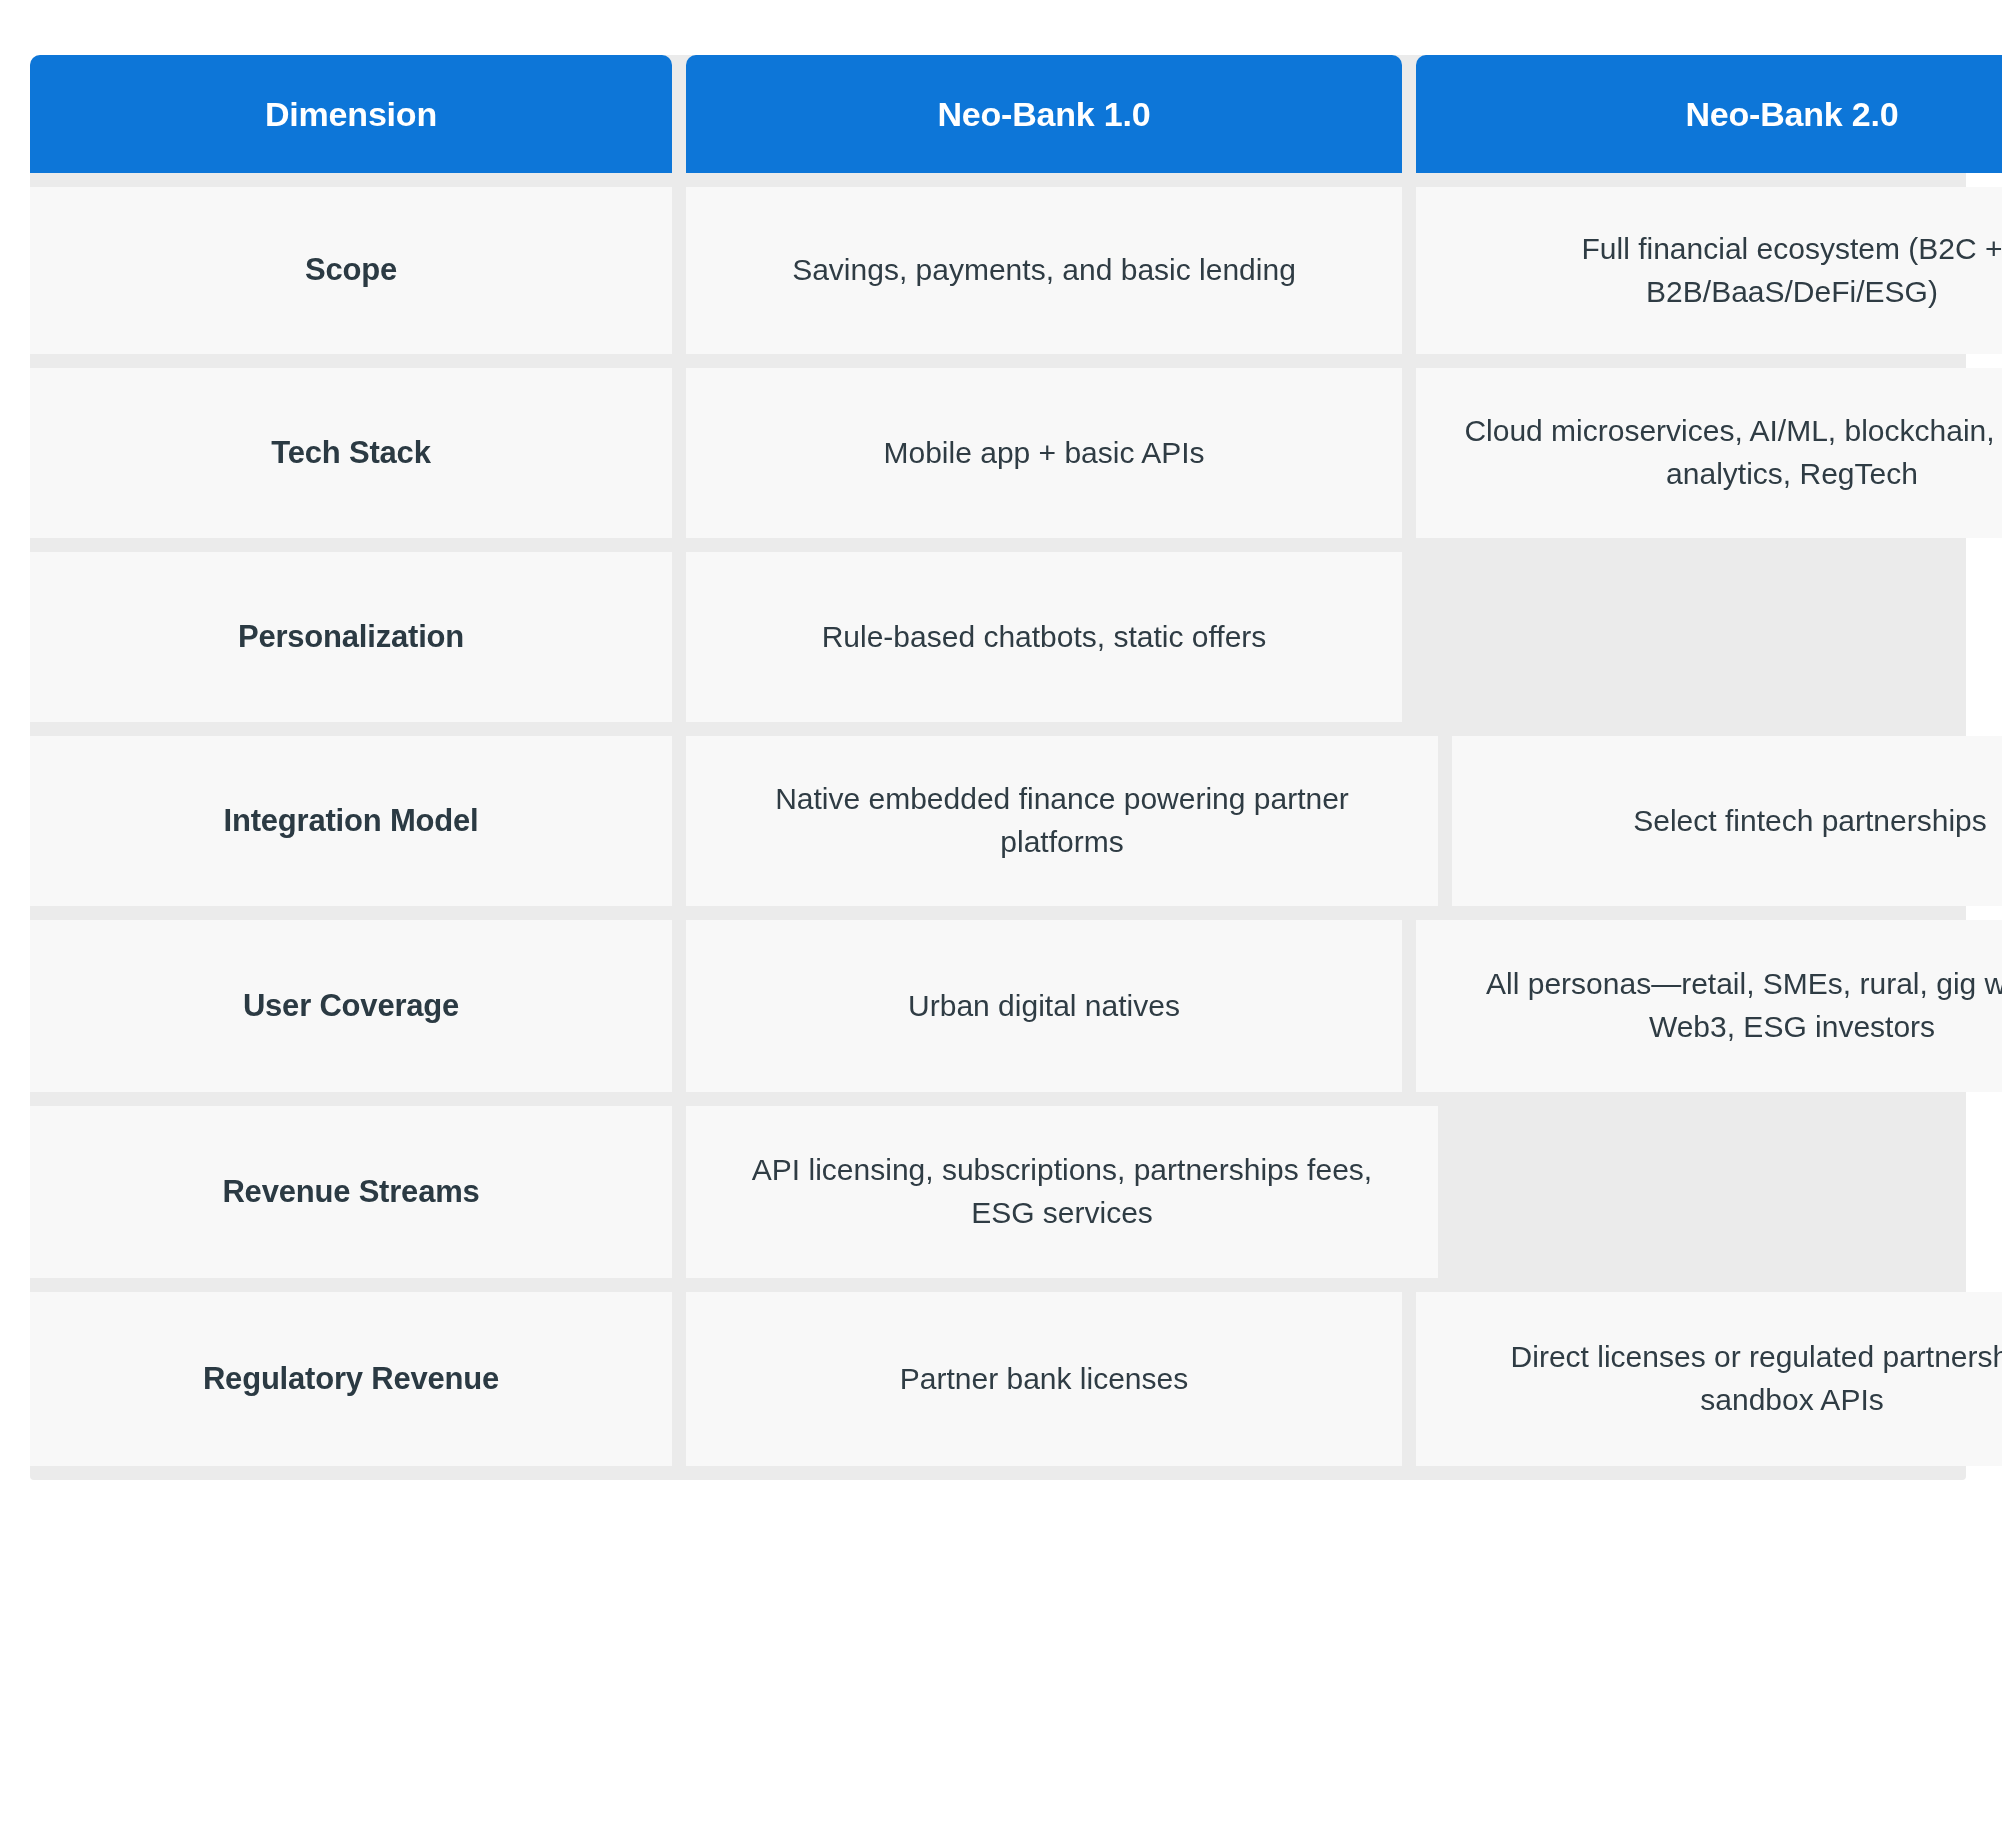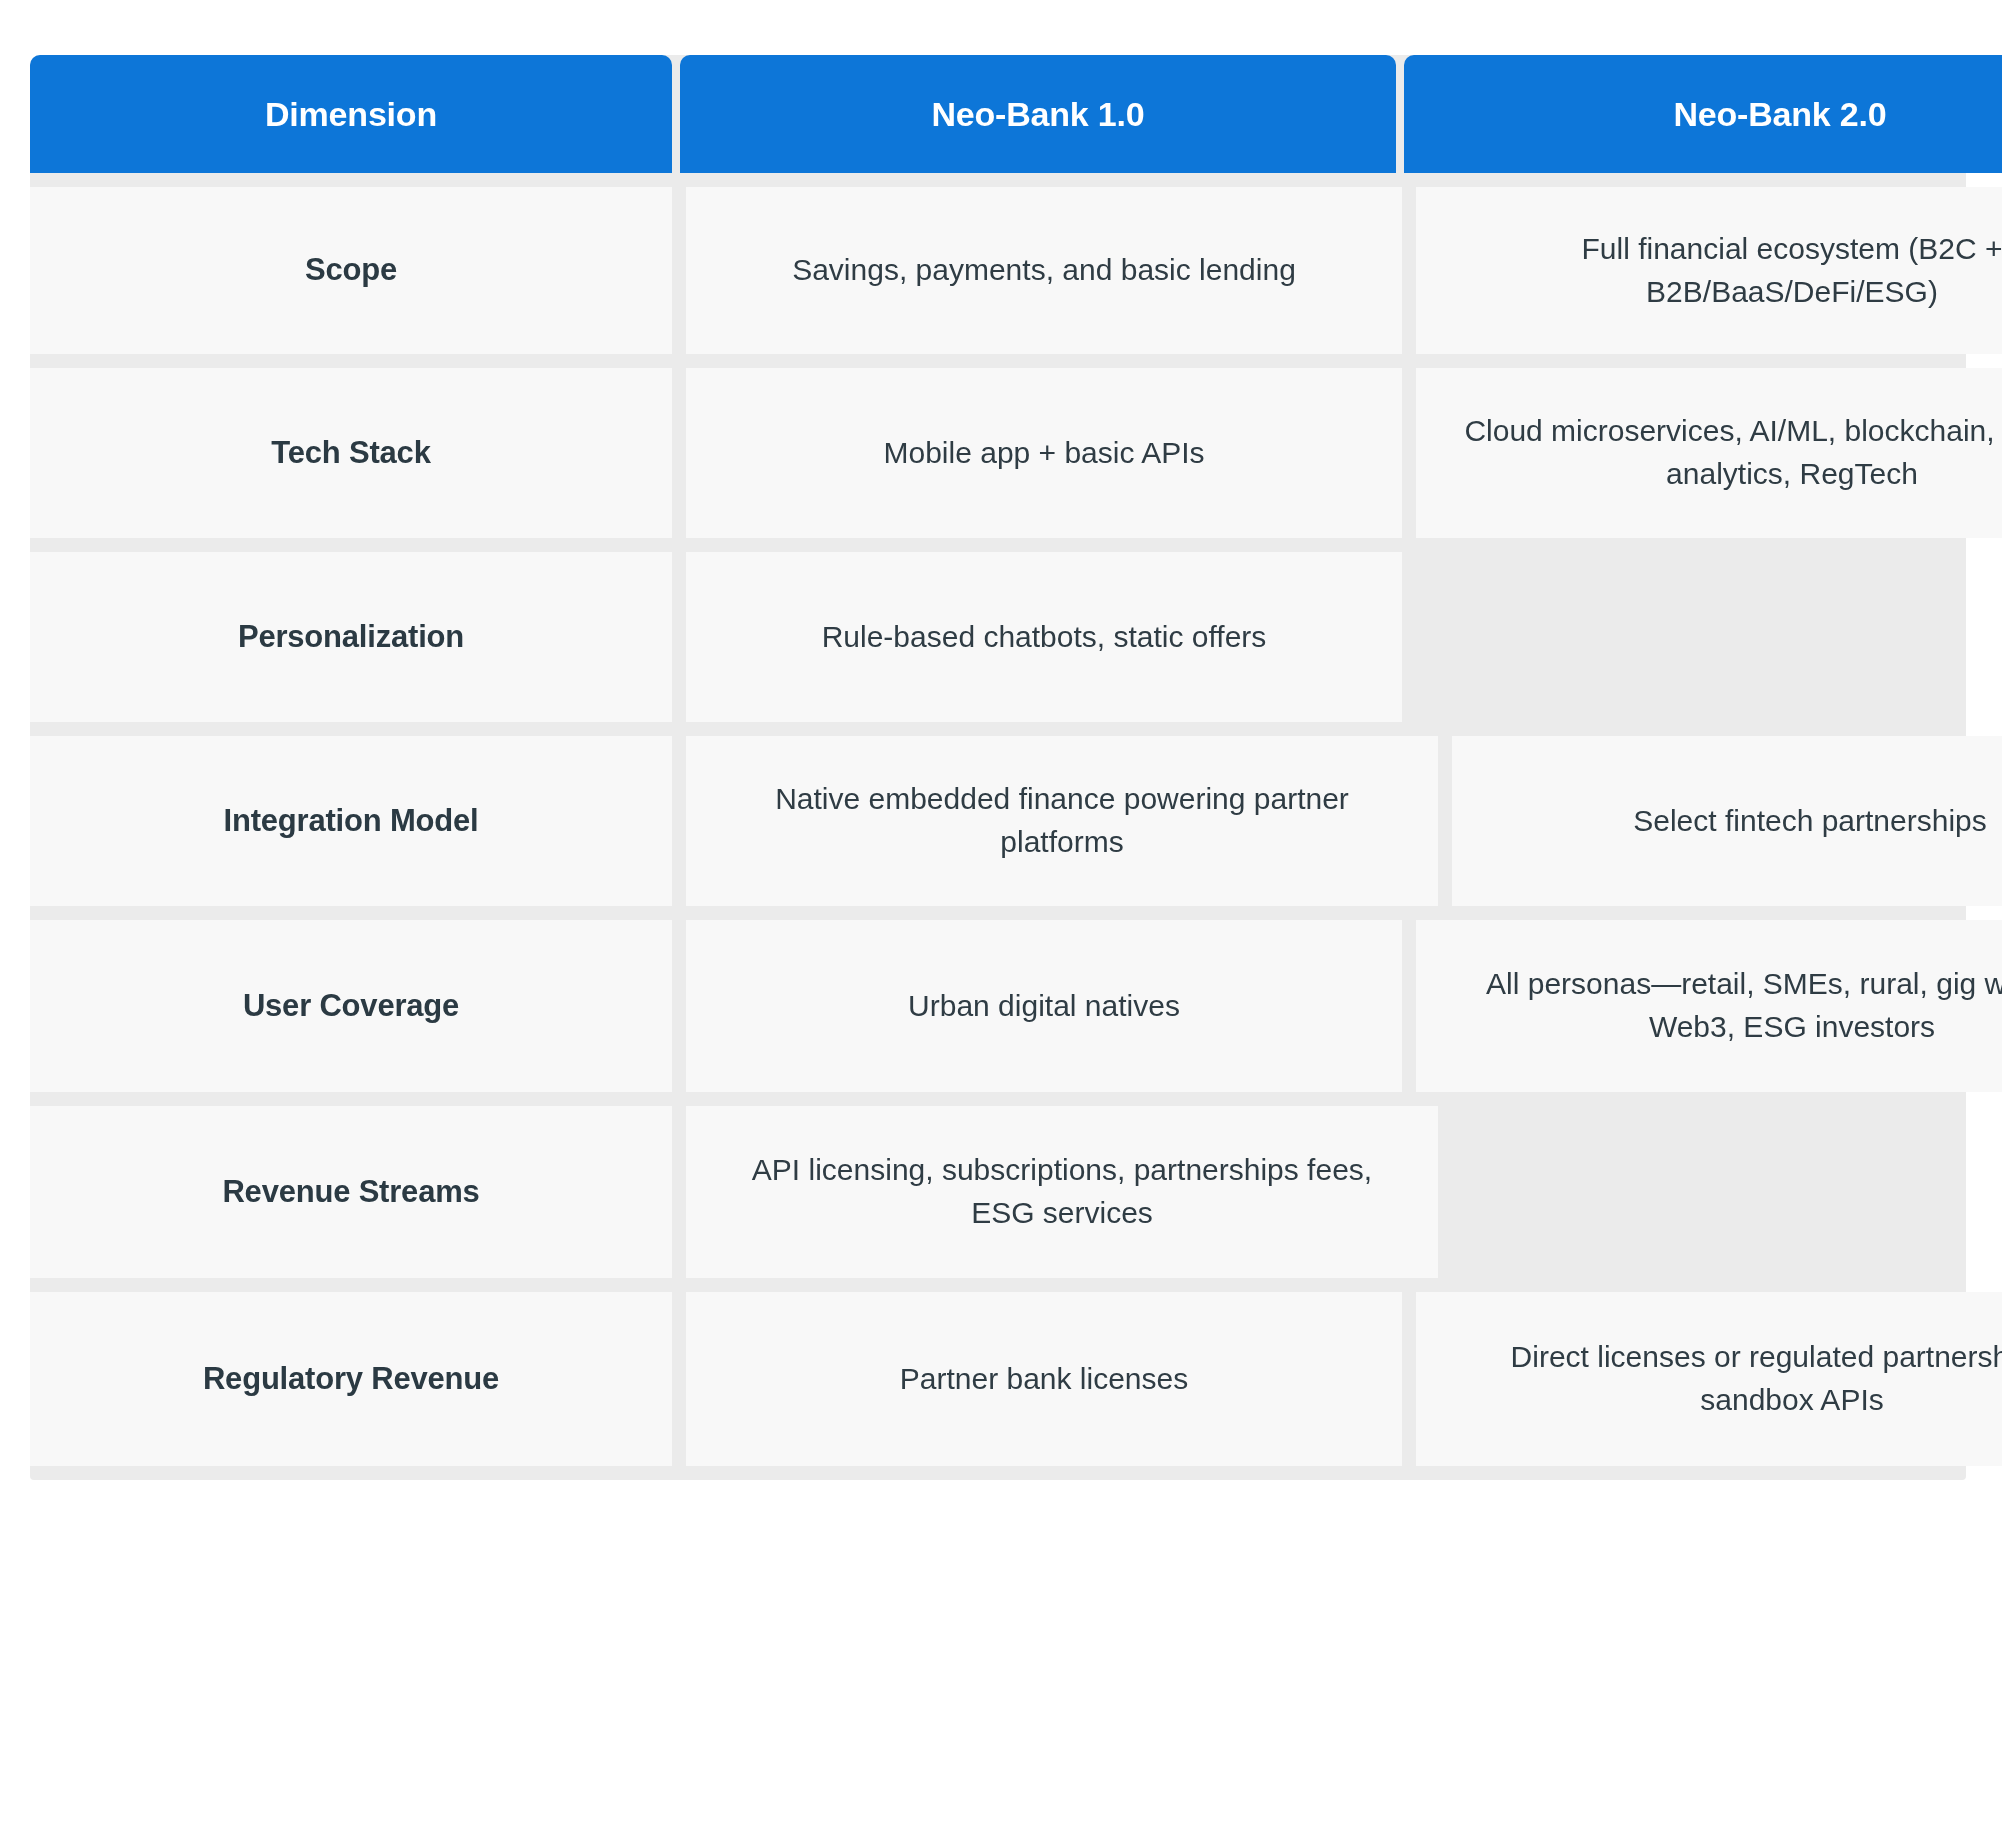--- a/index.html
+++ b/index.html
@@ -20,21 +20,21 @@
     top: 55px;
     width: 1936px;
     background: #ebebeb;
     border-radius: 10px 10px 4px 4px;
     box-sizing: border-box;
     padding: 0 0 14px 0;
   }
 
   .table-header {
     display: flex;
-    gap: 8px;
+    gap: 14px;
     height: 118px;
   }
 
   .header-cell {
     background: #0d76d8;
     display: flex;
     align-items: center;
     justify-content: center;
     color: #ffffff;
     font-size: 34px;

